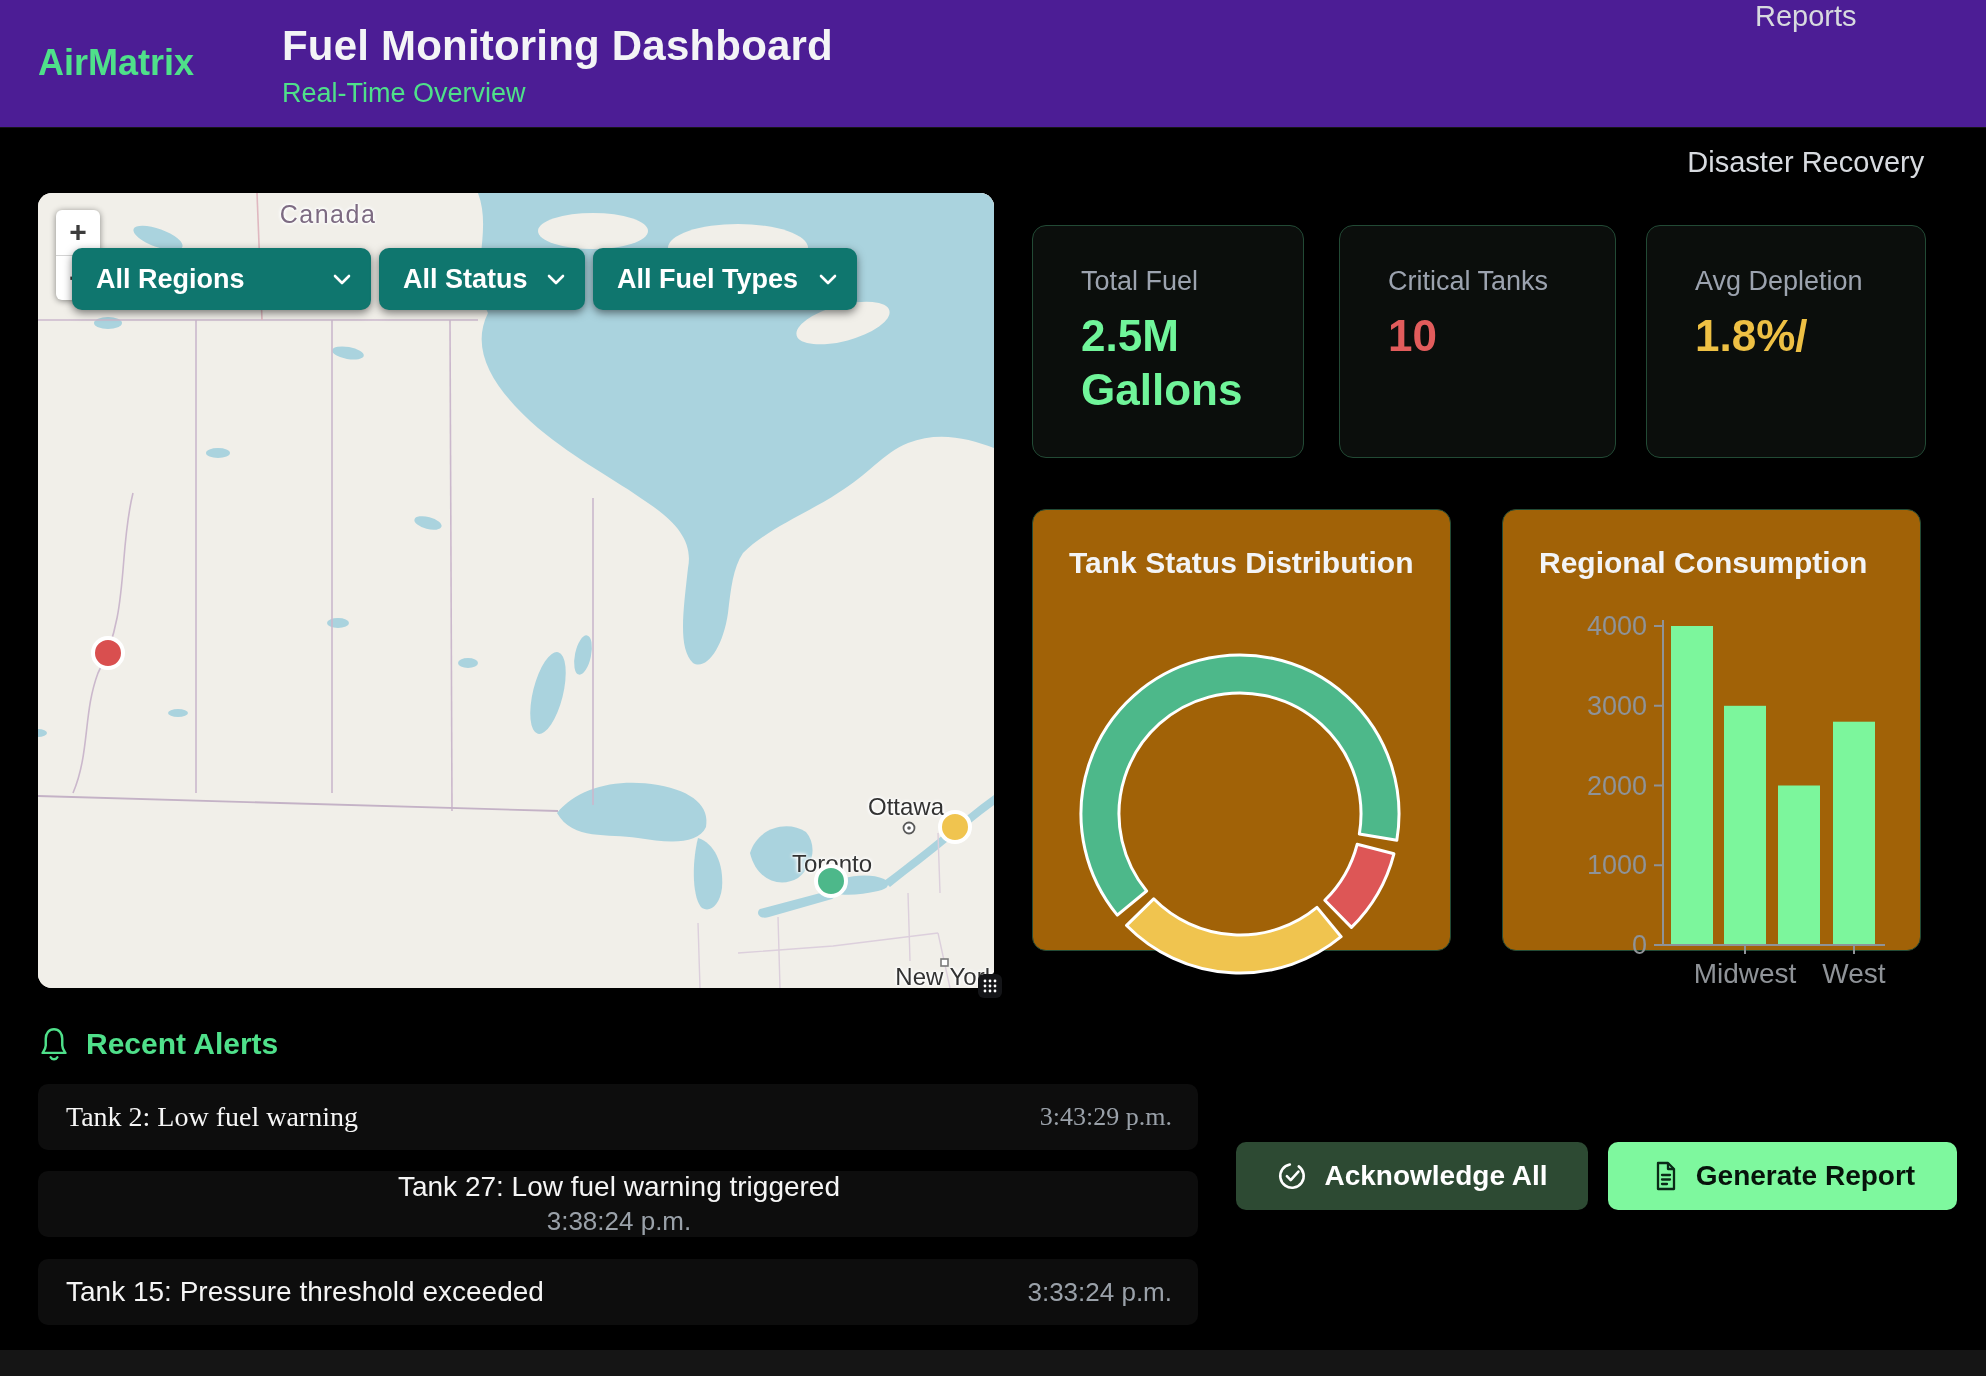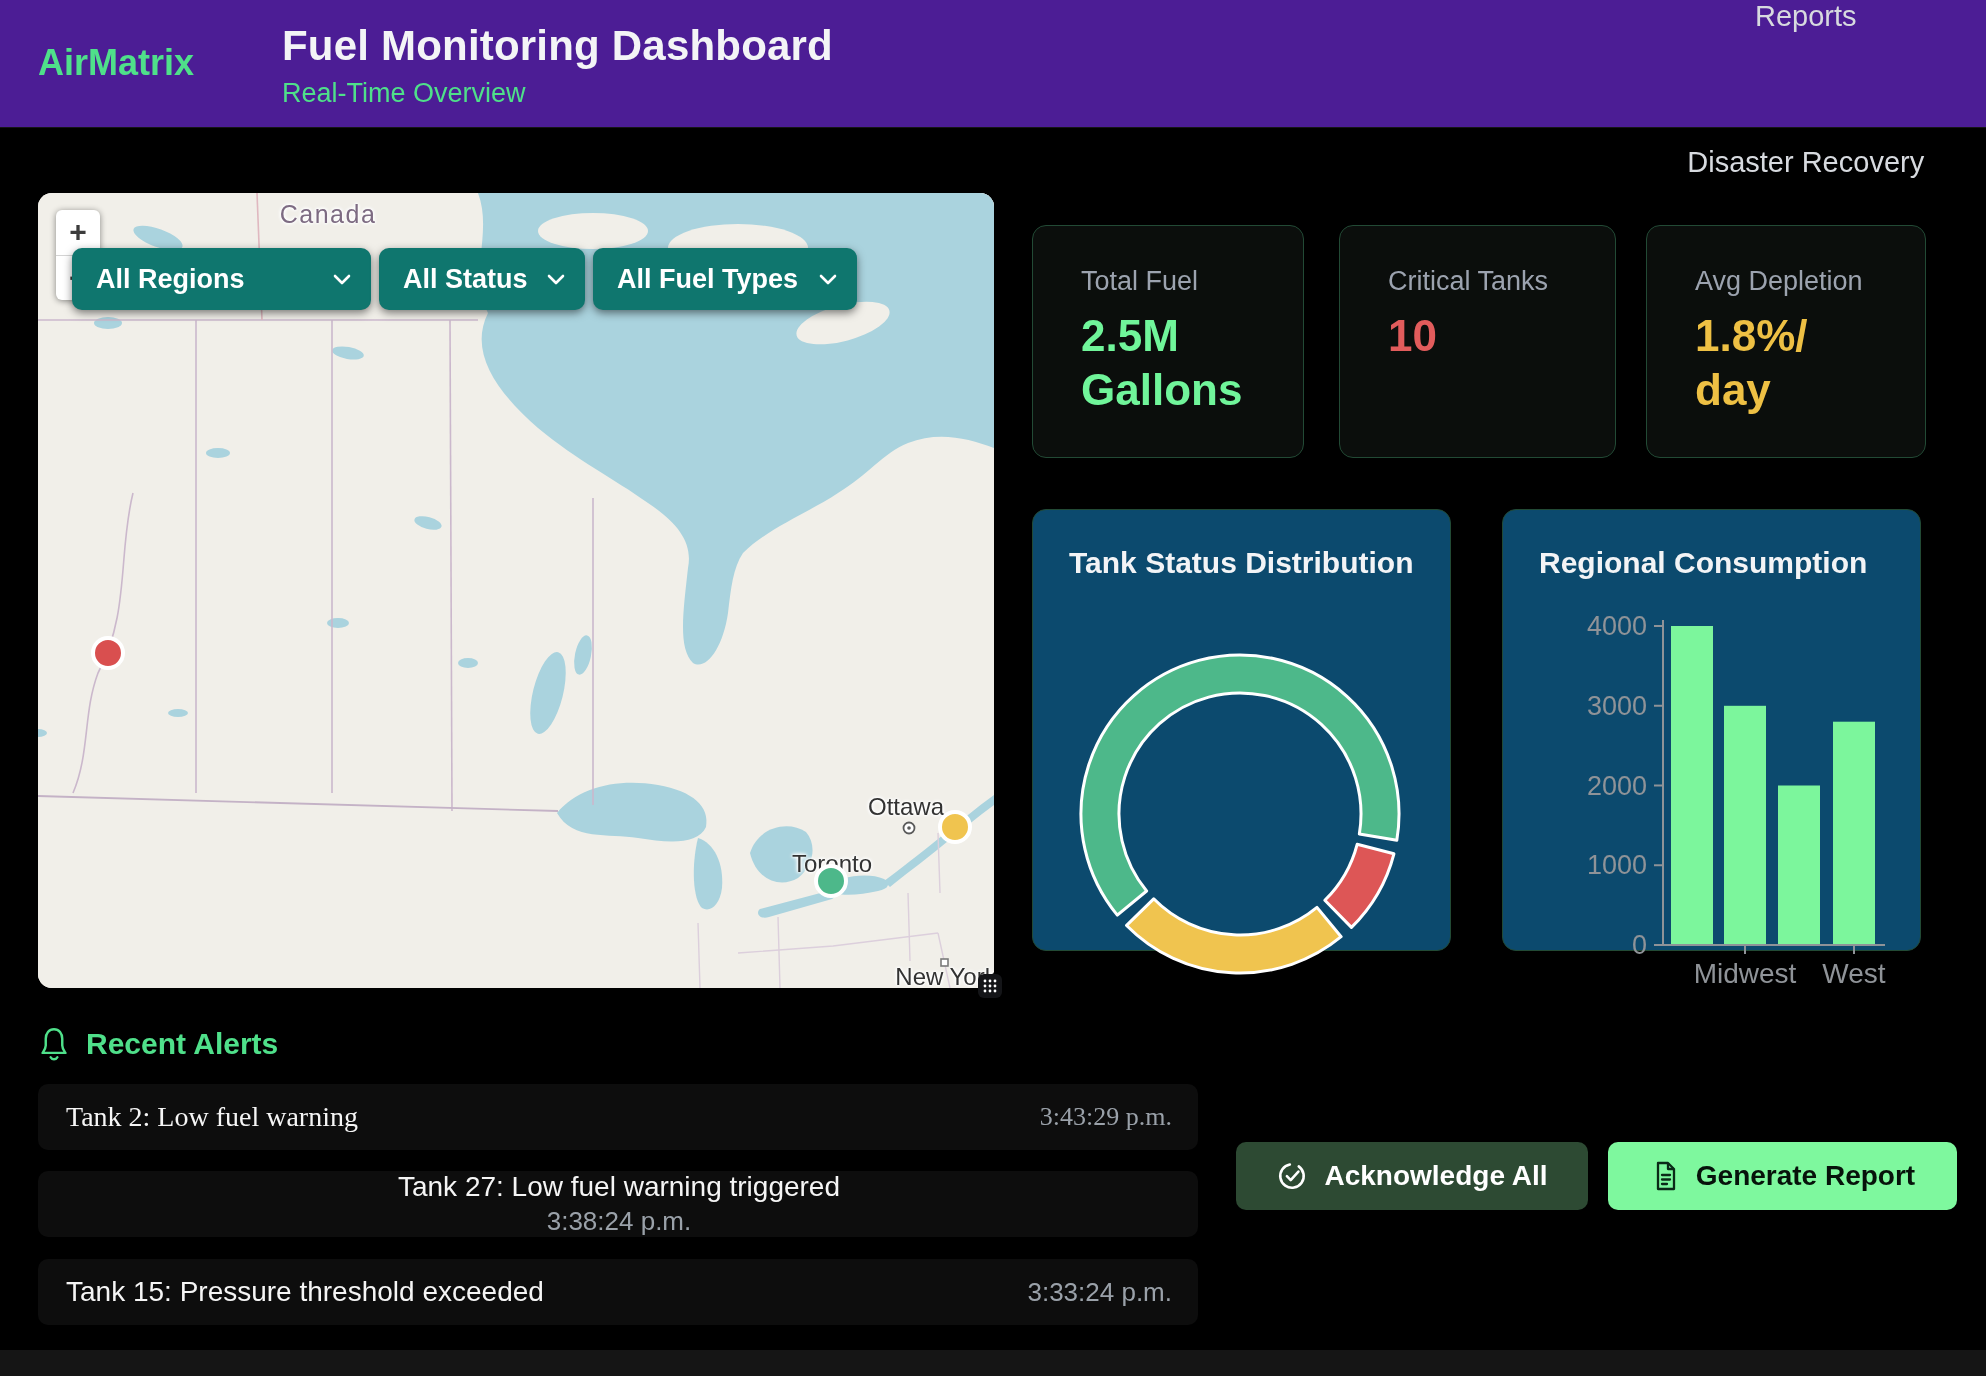--- a/index.html
+++ b/index.html
@@ -40,21 +40,21 @@
                display:flex;align-items:center;justify-content:center;z-index:30;cursor:grab;}
 
   
   .stat-card{position:absolute;top:225px;height:233px;background:#0b0e0c;border:1px solid #224a35;
              border-radius:14px;box-sizing:border-box;padding:40px 0 0 48px;}
   .sc1{left:1032px;width:272px;} .sc2{left:1339px;width:277px;} .sc3{left:1646px;width:280px;}
   .stat-label{color:#9ca3af;font-size:27px;font-weight:500;}
   .stat-value{margin-top:12px;font-size:44px;font-weight:bold;line-height:1.22;}
 
   
-  .chart-card{position:absolute;top:509px;width:419px;height:442px;background:#0c4a6e;
+  .chart-card{position:absolute;top:509px;width:419px;height:442px;background:#a16207;
               border:1px solid #224a35;border-radius:14px;box-sizing:border-box;}
   .cc1{left:1032px;} .cc2{left:1502px;}
   .chart-title{position:absolute;left:36px;top:36px;font-size:30px;font-weight:bold;color:#f3f4f6;z-index:2;}
   .chart-card svg{position:absolute;left:0;top:0;}
 
   
   .alerts-heading{position:absolute;left:38px;top:1026px;display:flex;align-items:center;gap:16px;}
   .alerts-heading .txt{font-size:30px;font-weight:bold;}
   .alert-row{position:absolute;left:38px;width:1160px;height:66px;background:#0d0d0d;border-radius:10px;
              display:flex;align-items:center;justify-content:space-between;padding:0 26px 0 28px;
@@ -220,21 +220,20 @@
     <div class="stat-label">Critical Tanks</div>
     <div class="stat-value" style="color: rgb(226, 92, 92);">
       <div>10</div>
         <div></div>
     </div>
   </div>
   <div class="stat-card sc3">
     <div class="stat-label">Avg Depletion</div>
     <div class="stat-value" style="color: rgb(238, 192, 68);">
       <div>1.8%/</div>
-        <div>day</div>
     </div>
   </div>
 
   <div class="chart-card cc1">
     <div class="chart-title">Tank Status Distribution</div>
     <svg id="donut" width="419" height="486" viewBox="0 0 419 486">
         <path d="M 84.31 405.14 A 159 159 0 1 1 363.82 330.24 L 326.34 323.97 A 121 121 0 1 0 113.63 380.97 Z" fill="#4db88a" stroke="#ffffff" stroke-width="3" stroke-linejoin="round"></path>
         <path d="M 360.94 343.81 A 159 159 0 0 1 318.44 417.41 L 291.81 390.30 A 121 121 0 0 0 324.15 334.30 Z" fill="#dd5656" stroke="#ffffff" stroke-width="3" stroke-linejoin="round"></path>
         <path d="M 308.14 426.69 A 159 159 0 0 1 93.59 415.44 L 120.70 388.81 A 121 121 0 0 0 283.97 397.37 Z" fill="#f0c44f" stroke="#ffffff" stroke-width="3" stroke-linejoin="round"></path>
       </svg>

